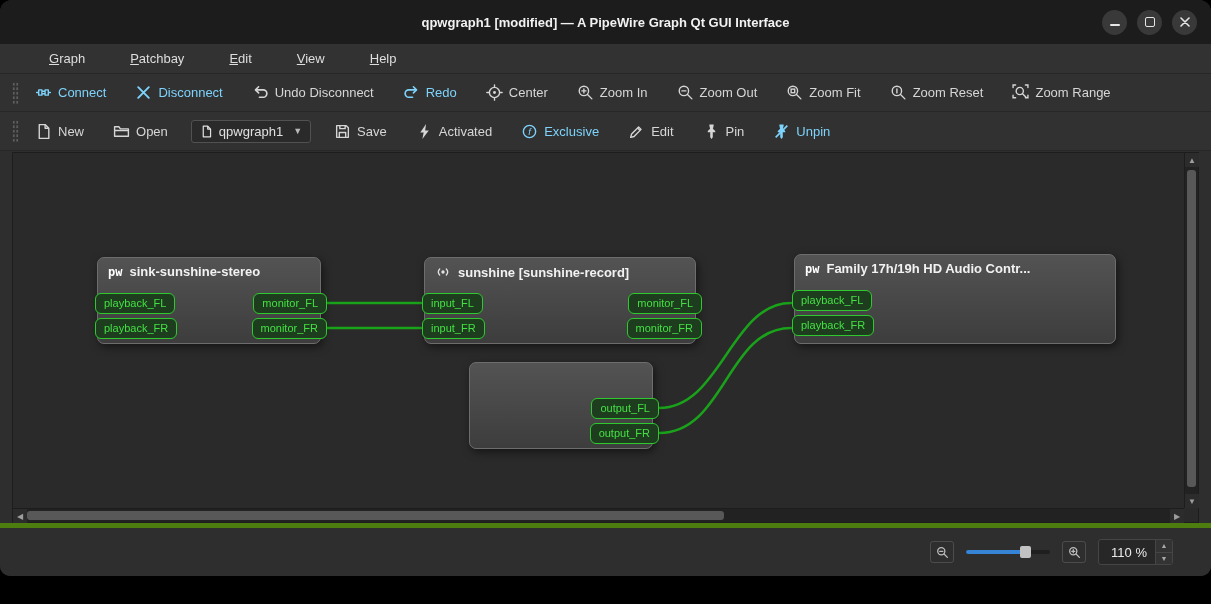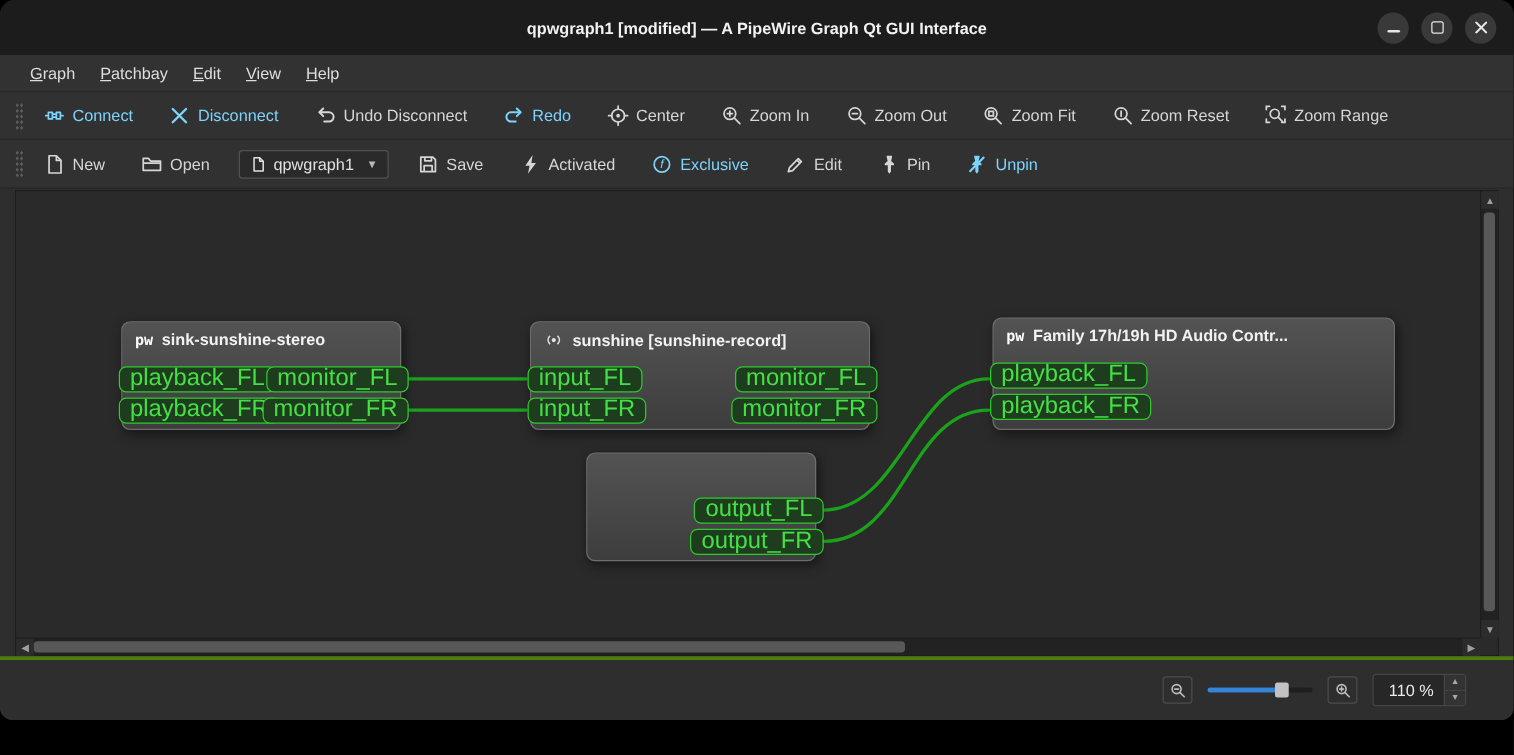--- a/index.html
+++ b/index.html
@@ -10,21 +10,21 @@
   .titlebar{height:44px;flex:0 0 44px;background:#1c1c1c;display:flex;align-items:center;justify-content:center;position:relative;}
   .titlebar .title{color:#f2f2f2;font-weight:bold;font-size:13px;}
   .win-controls{position:absolute;right:14px;top:0;height:100%;display:flex;align-items:center;gap:10px;}
   .win-btn{width:25px;height:25px;border-radius:50%;background:#393939;display:flex;align-items:center;justify-content:center;cursor:default;}
   .min-glyph{width:10px;height:2px;background:#e6e6e6;border-radius:1px;margin-top:6px;}
   .max-glyph{width:8px;height:8px;border:1.5px solid #e6e6e6;border-radius:2px;}
 
   
   .menubar{height:29px;flex:0 0 29px;background:#323232;display:flex;align-items:stretch;padding-left:14px;border-bottom:1px solid #262626;}
   .menu-item{display:inline-flex;align-items:center;padding:0 10px;color:#dedede;cursor:default;}
-  .menu-item span{display:inline-block;}
+  .menu-item span{display:inline-block;margin-left:25px;}
   .menu-item span::first-letter{text-decoration:underline;}
 
   
   .toolbar{height:37px;flex:0 0 37px;background:#313131;display:flex;align-items:center;border-bottom:1px solid #272727;padding:0 8px;}
   .toolbar.second{height:38px;flex:0 0 38px;}
   .tb-handle{width:7px;height:22px;margin:0 10px 0 4px;background-image:radial-gradient(#5e5e5e 38%,transparent 42%);background-size:3.5px 4.5px;}
   .tb-btn{display:flex;align-items:center;gap:6px;padding:4px 6px;margin-right:17px;color:#d6d6d6;border-radius:3px;cursor:default;white-space:nowrap;}
   .tb-btn.disabled{color:#7dd3fc;}
   .ic{width:17px;height:17px;display:inline-flex;align-items:center;justify-content:center;}
   .ic svg{display:block;}
@@ -32,37 +32,37 @@
   .combo .arrow{font-size:9px;color:#b8b8b8;margin-left:4px;}
 
   
   .canvas-frame{flex:1 1 auto;margin:1px 12px 0 12px;border:1px solid #1d1d1d;background:#282828;display:grid;grid-template-columns:1fr 14px;grid-template-rows:1fr 14px;min-height:0;}
   .viewport{position:relative;overflow:hidden;background:#2a2a2a;}
   .cables{position:absolute;left:0;top:0;}
 
   .node{position:absolute;border-radius:7px;background:linear-gradient(#535353,#3d3d3d);border:1px solid #6d6d6d;box-shadow:2px 3px 9px rgba(0,0,0,.5);}
   .node-header{display:flex;align-items:center;gap:7px;padding:6px 10px 0 10px;color:#f2f2f2;font-weight:bold;font-size:13px;white-space:nowrap;overflow:hidden;}
   .pw-glyph{font-family:"DejaVu Sans Mono",monospace;font-weight:bold;font-size:12px;color:#fff;line-height:1;}
-  .port{position:absolute;height:19px;line-height:18px;padding:0 8px;border:1.5px solid #2fc92f;border-radius:6px;background:#1e3c1e;color:#45e045;font-size:19px;white-space:nowrap;cursor:default;}
+  .port{position:absolute;height:19px;line-height:18px;padding:0 8px;border:1.5px solid #2fc92f;border-radius:6px;background:#1e3c1e;color:#45e045;font-size:11px;white-space:nowrap;cursor:default;}
   .port.in{left:-3px;}
   .port.out{right:-7px;}
   .r1{top:35px;}
   .r2{top:60px;}
 
   
   .vscroll{display:flex;flex-direction:column;background:#222;border-left:1px solid #1d1d1d;}
   .hscroll{display:flex;background:#222;border-top:1px solid #1d1d1d;}
   .sb-arrow{flex:0 0 14px;width:14px;height:14px;display:flex;align-items:center;justify-content:center;color:#9e9e9e;font-size:8px;background:#2c2c2c;cursor:default;}
   .sb-track{flex:1 1 auto;position:relative;}
   .vscroll .sb-thumb{position:absolute;left:2px;right:2px;top:1%;height:97%;background:#585858;border-radius:3px;}
   .hscroll .sb-thumb{position:absolute;top:2px;bottom:2px;left:0;width:61%;background:#585858;border-radius:3px;}
   .sb-corner{background:#2a2a2a;}
 
   
-  .statusbar{height:48px;flex:0 0 48px;background:#2e2e2e;border-top:3px solid #4d7c0f;display:flex;align-items:center;justify-content:flex-end;padding-right:38px;gap:12px;}
+  .statusbar{height:48px;flex:0 0 48px;background:#2e2e2e;border-top:5px solid #4d7c0f;display:flex;align-items:center;justify-content:flex-end;padding-right:38px;gap:12px;}
   .mini-btn{width:22px;height:20px;border:1px solid #4c4c4c;border-radius:3px;display:flex;align-items:center;justify-content:center;color:#bdbdbd;cursor:default;}
   .zoom-slider{position:relative;width:84px;height:14px;cursor:default;}
   .zoom-slider .track{position:absolute;left:0;right:0;top:5px;height:4px;background:#1f1f1f;border-radius:2px;}
   .zoom-slider .fill{position:absolute;left:0;top:5px;height:4px;width:68%;background:#3584d6;border-radius:2px;}
   .zoom-slider .handle{position:absolute;left:64%;top:1px;width:11px;height:12px;background:#c2c2c2;border-radius:2px;}
   .spinbox{display:flex;align-items:center;background:#272727;border:1px solid #454545;border-radius:3px;height:24px;}
   .spinbox .value{padding:0 8px;color:#eaeaea;min-width:40px;text-align:right;}
   .spin-arrows{display:flex;flex-direction:column;border-left:1px solid #454545;height:100%;}
   .spin-arrows div{flex:1;width:16px;display:flex;align-items:center;justify-content:center;font-size:7px;color:#a8a8a8;background:#333;cursor:default;}
   .spin-arrows div:first-child{border-bottom:1px solid #454545;}

